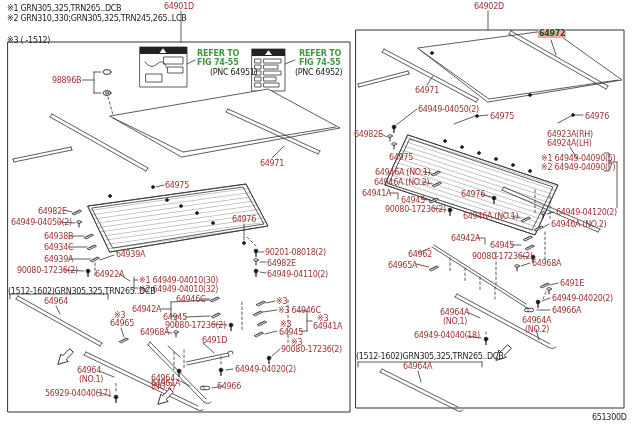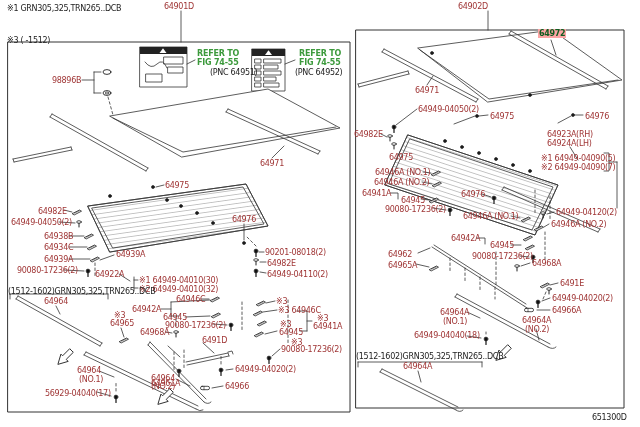--- a/index.html
+++ b/index.html
@@ -299,20 +299,21 @@
 
       <path d="M358,362 L482,362 M358,362 L358,367 M482,362 L482,367"></path>
       <line x1="418" y1="371" x2="421" y2="382"></line>
       <path d="M380,372 L456,410 M382,369 L458,407 M380,372 L382,369 M456,410 q4,3 7,0"></path>
       <use href="#arrowSW" x="496" y="344"></use>
     </g>
   </svg>
 
   <div id="labels-layer">
       <span class="lbl k" style="left: 7px; top: 4px;">※1 GRN305,325,TRN265..DCB</span>
+      <span class="lbl k" style="left: 7px; top: 14px;">※2 GRN310,330;GRN305,325,TRN245,265..LCB</span>
       <span class="lbl k" style="left: 7px; top: 36px;">※3 (      -1512)</span>
       <span class="lbl r" style="left: 164px; top: 2px;">64901D</span>
       <span class="lbl g" style="left: 197px; top: 49px;">REFER TO</span>
       <span class="lbl g" style="left: 197px; top: 58px;">FIG 74-55</span>
       <span class="lbl k" style="left: 210px; top: 68px;">(PNC 64951)</span>
       <span class="lbl g" style="left: 299px; top: 49px;">REFER TO</span>
       <span class="lbl g" style="left: 299px; top: 58px;">FIG 74-55</span>
       <span class="lbl k" style="left: 295px; top: 68px;">(PNC 64952)</span>
       <span class="lbl r" style="left: 52px; top: 76px;">98896B</span>
       <span class="lbl r" style="left: 260px; top: 159px;">64971</span>
@@ -346,25 +347,25 @@
       <span class="lbl r" style="left: 278px; top: 306px;">※3 64946C</span>
       <span class="lbl r" style="left: 317px; top: 314px;">※3</span>
       <span class="lbl r" style="left: 313px; top: 322px;">64941A</span>
       <span class="lbl r" style="left: 280px; top: 320px;">※3</span>
       <span class="lbl r" style="left: 279px; top: 328px;">64945</span>
       <span class="lbl r" style="left: 291px; top: 338px;">※3</span>
       <span class="lbl r" style="left: 281px; top: 345px;">90080-17236(2)</span>
       <span class="lbl r" style="left: 235px; top: 365px;">64949-04020(2)</span>
       <span class="lbl r" style="left: 151px; top: 374px;">64964</span>
       <span class="lbl r" style="left: 151px; top: 382px;">(NO.2)</span>
-      <span class="lbl r" style="left: 225px; top: 382px;">64966</span>
+      <span class="lbl r" style="left: 217px; top: 382px;">64966</span>
       <span class="lbl r" style="left: 77px; top: 366px;">64964</span>
       <span class="lbl r" style="left: 79px; top: 375px;">(NO.1)</span>
       <span class="lbl r" style="left: 45px; top: 389px;">56929-04040(17)</span>
-      <span class="lbl r" style="left: 458px; top: 2px;">64902D</span>
+      <span class="lbl r" style="left: 474px; top: 2px;">64902D</span>
       <span class="lbl hl" style="left: 538px; top: 29px;">64972</span>
       <span class="lbl r" style="left: 415px; top: 86px;">64971</span>
       <span class="lbl r" style="left: 418px; top: 105px;">64949-04050(2)</span>
       <span class="lbl r" style="left: 490px; top: 112px;">64975</span>
       <span class="lbl r" style="left: 585px; top: 112px;">64976</span>
       <span class="lbl r" style="left: 354px; top: 130px;">64982E</span>
       <span class="lbl r" style="left: 547px; top: 130px;">64923A(RH)</span>
       <span class="lbl r" style="left: 547px; top: 139px;">64924A(LH)</span>
       <span class="lbl r" style="left: 389px; top: 153px;">64975</span>
       <span class="lbl r" style="left: 541px; top: 154px;">※1 64949-04090(5)</span>
@@ -374,21 +375,21 @@
       <span class="lbl r" style="left: 362px; top: 189px;">64941A</span>
       <span class="lbl r" style="left: 401px; top: 196px;">64945</span>
       <span class="lbl r" style="left: 385px; top: 205px;">90080-17236(2)</span>
       <span class="lbl r" style="left: 461px; top: 190px;">64976</span>
       <span class="lbl r" style="left: 463px; top: 212px;">64946A (NO.1)</span>
       <span class="lbl r" style="left: 556px; top: 208px;">64949-04120(2)</span>
       <span class="lbl r" style="left: 551px; top: 220px;">64946A (NO.2)</span>
       <span class="lbl r" style="left: 451px; top: 234px;">64942A</span>
       <span class="lbl r" style="left: 490px; top: 241px;">64945</span>
       <span class="lbl r" style="left: 472px; top: 252px;">90080-17236(2)</span>
-      <span class="lbl r" style="left: 388px; top: 250px;">64962</span>
+      <span class="lbl r" style="left: 408px; top: 250px;">64962</span>
       <span class="lbl r" style="left: 388px; top: 261px;">64965A</span>
       <span class="lbl r" style="left: 532px; top: 259px;">64968A</span>
       <span class="lbl r" style="left: 560px; top: 279px;">6491E</span>
       <span class="lbl r" style="left: 552px; top: 294px;">64949-04020(2)</span>
       <span class="lbl r" style="left: 440px; top: 308px;">64964A</span>
       <span class="lbl r" style="left: 443px; top: 317px;">(NO.1)</span>
       <span class="lbl r" style="left: 552px; top: 306px;">64966A</span>
       <span class="lbl r" style="left: 522px; top: 316px;">64964A</span>
       <span class="lbl r" style="left: 525px; top: 325px;">(NO.2)</span>
       <span class="lbl r" style="left: 414px; top: 331px;">64949-04040(18)</span>

